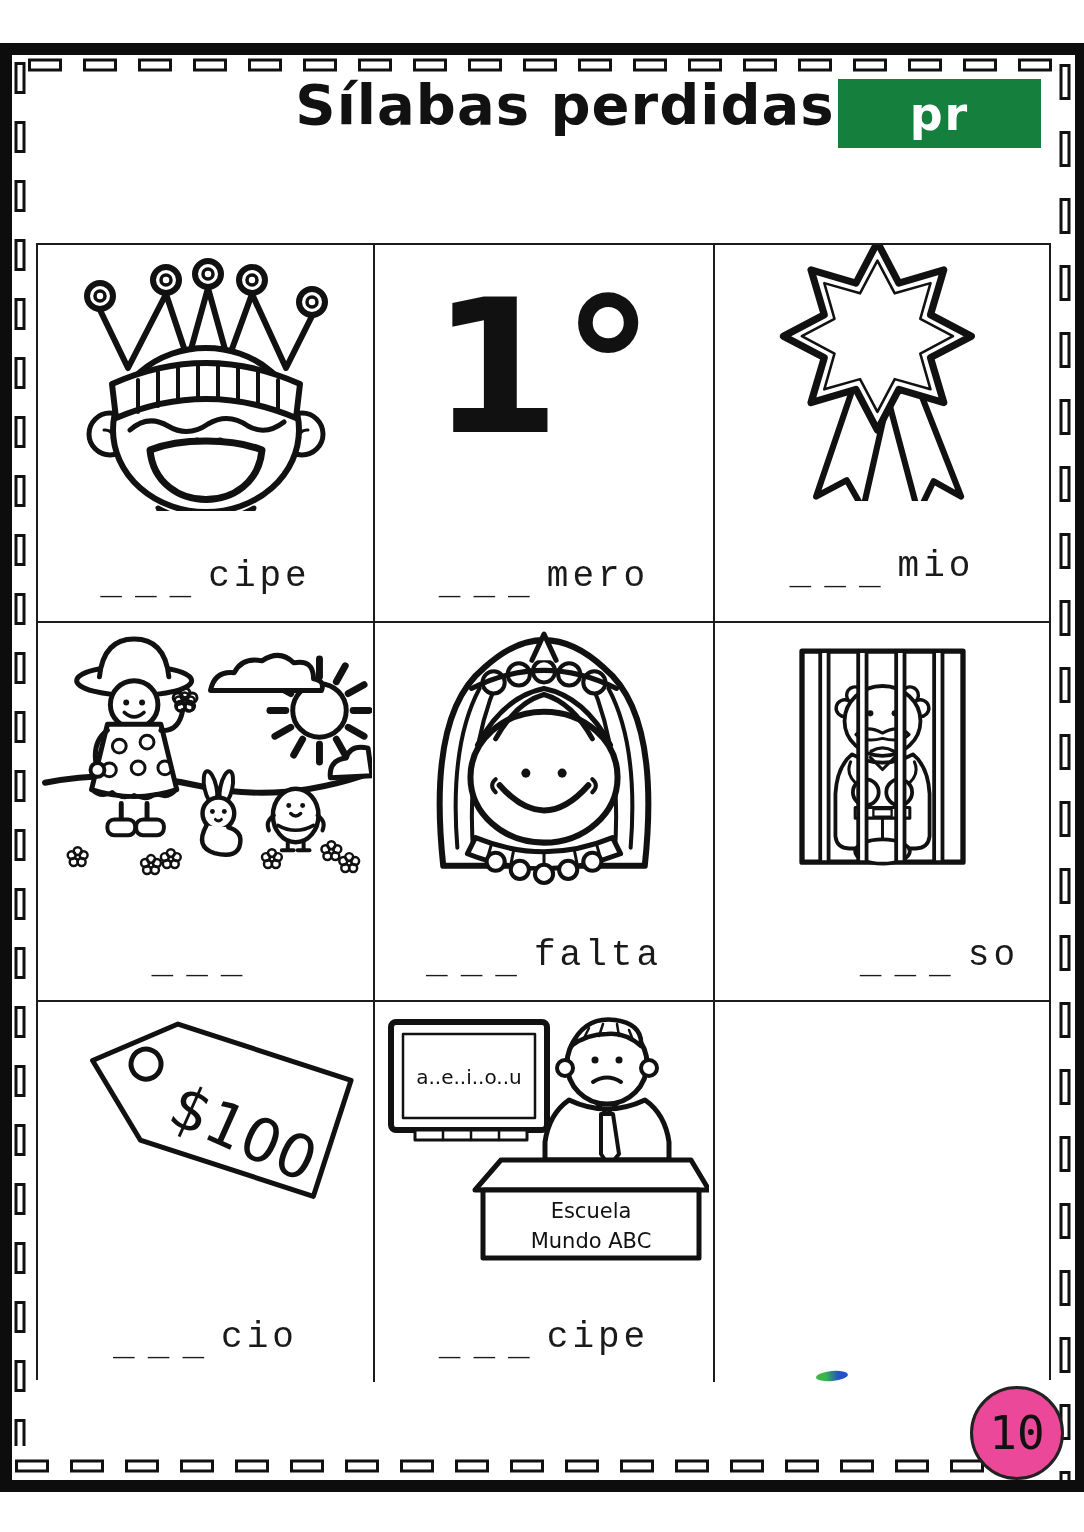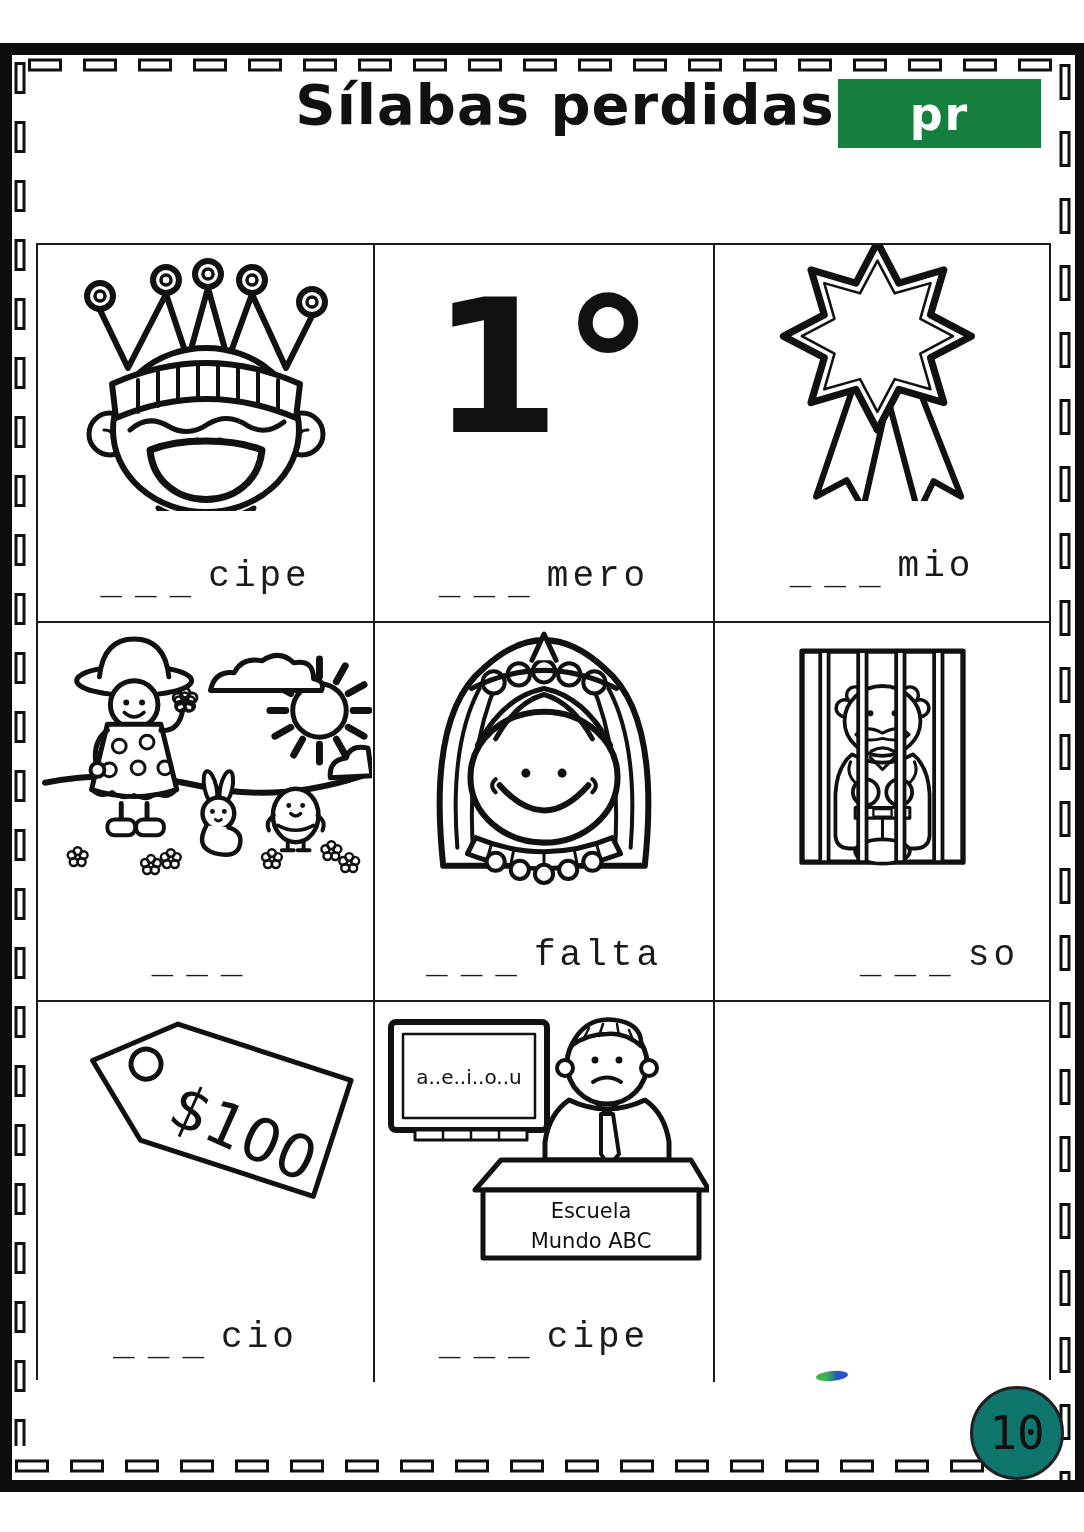--- a/index.html
+++ b/index.html
@@ -28,21 +28,21 @@
   .label .blank{letter-spacing:13px;margin-right:4px;}
   .label .suffix{letter-spacing:4px;font-family:Liberation Mono, monospace;}
   .label-right{justify-content:flex-end;padding-right:30px;}
   .bignum{font-size:185px;font-weight:900;line-height:1;letter-spacing:2px;transform:translateY(-10px);}
   svg .ln{fill:none;stroke:#111;stroke-linecap:round;stroke-linejoin:round;}
   svg .fw{fill:#fff;stroke:#111;stroke-linecap:round;stroke-linejoin:round;}
   svg text{font-family:"DejaVu Sans",sans-serif;fill:#111;}
   .smudge{position:absolute;left:816px;top:1371px;width:32px;height:10px;border-radius:50%;
         background:linear-gradient(90deg,#3cb54a 30%,#2353c9 70%);transform:rotate(-5deg);z-index:4;}
   .pagenum{position:absolute;left:970px;top:1386px;width:94px;height:94px;border:3px solid #222;
-        border-radius:50%;background:#0f766e;display:flex;align-items:center;justify-content:center;
+        border-radius:50%;background:#ec4899;display:flex;align-items:center;justify-content:center;
         font-family:"DejaVu Sans Mono",monospace;font-size:46px;z-index:5;box-sizing:border-box;}
 </style>
 </head>
 <body>
 
 <div class="page">
 
   <div class="frame"></div>
 
   <svg class="deco" viewBox="0 0 1084 1532">

